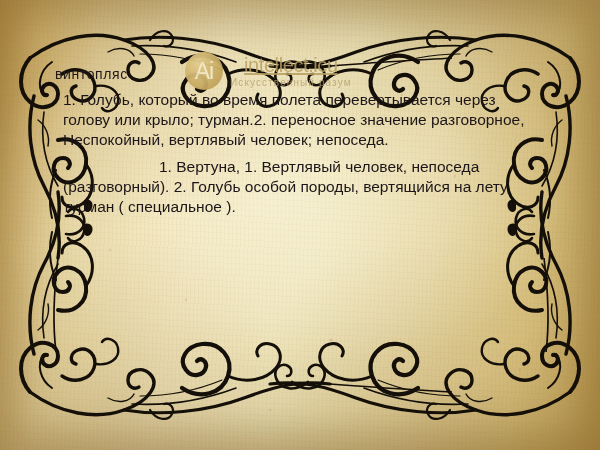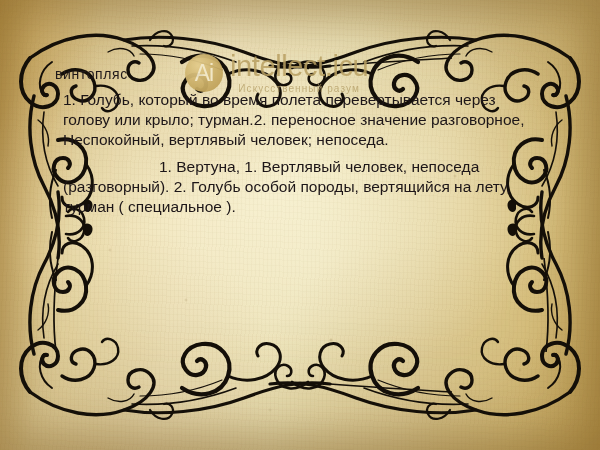--- a/index.html
+++ b/index.html
@@ -86,25 +86,26 @@
   .wm-logo span {
     font-size: 23px;
     font-weight: 400;
     color: #f2e8c8;
     letter-spacing: -1px;
     line-height: 1;
     font-family: "Liberation Sans", sans-serif;
   }
   .wm-text { display: flex; flex-direction: column; line-height: 1; }
   .wm-title {
-    font-size: 29px;
+    font-size: 20px;
     color: #b9a062;
     opacity: 0.85;
     letter-spacing: -0.4px;
     font-family: "Liberation Sans", sans-serif;
+    text-decoration: underline;
   }
   .wm-sub {
     font-size: 10px;
     color: #b6a06a;
     opacity: 0.8;
     letter-spacing: 1.1px;
     margin-top: 3px;
     font-family: "Liberation Sans", sans-serif;
   }
 

